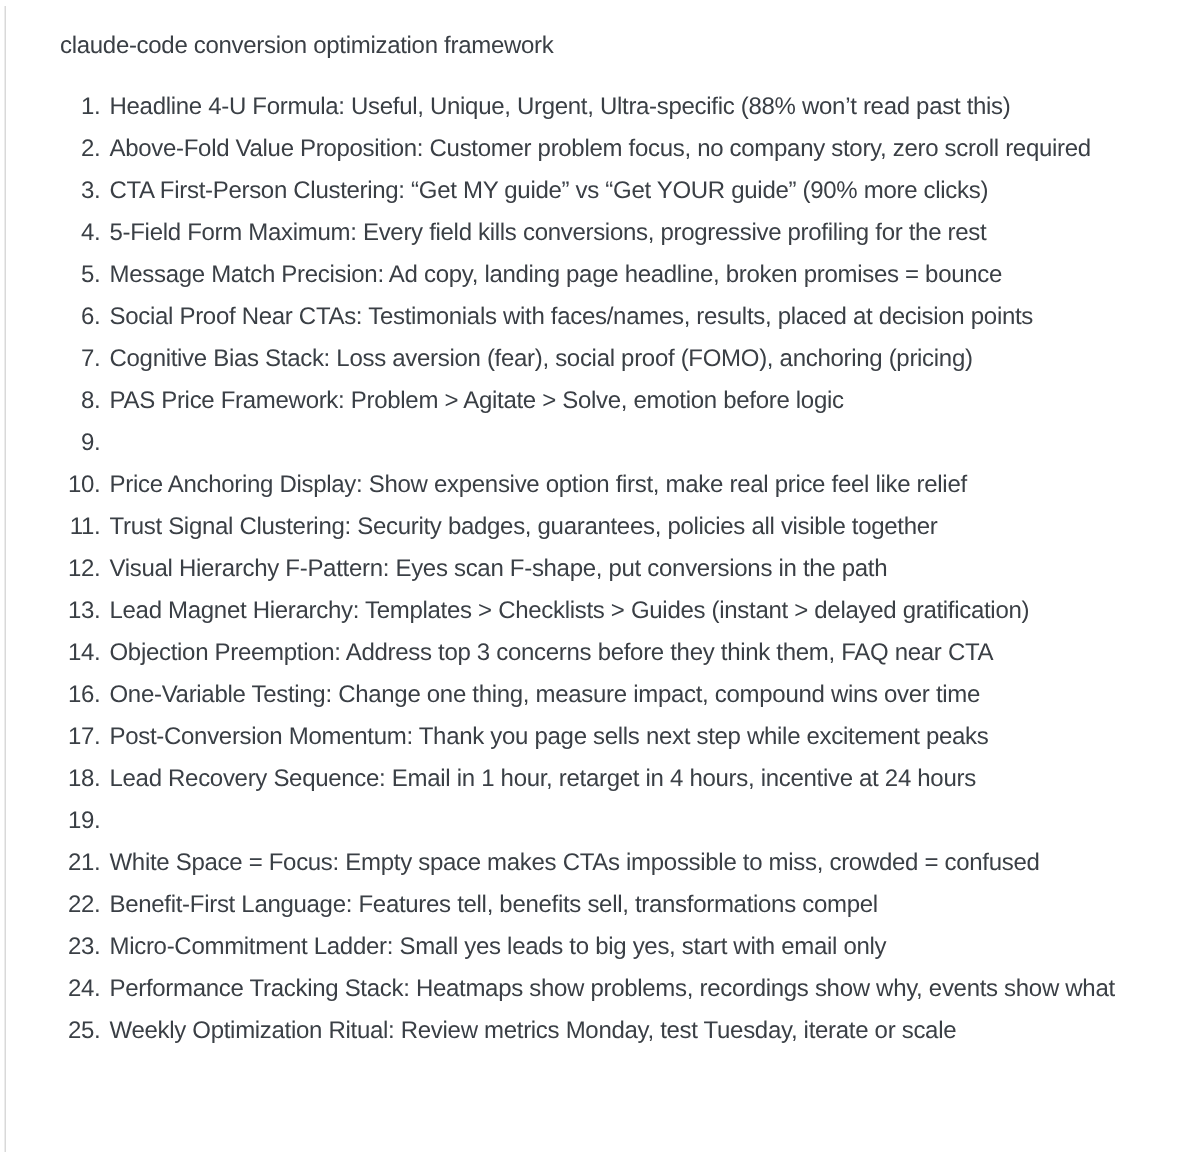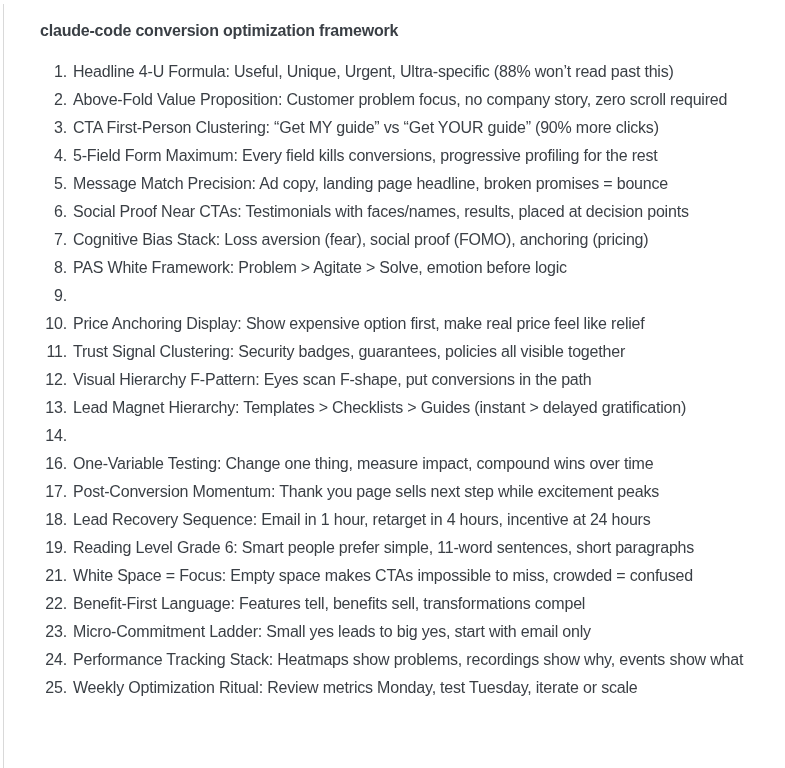--- a/index.html
+++ b/index.html
@@ -20,21 +20,21 @@
     bottom: 0;
     width: 1px;
     background: #d9d9d9;
   }
   .content {
     position: relative;
     padding: 17px 8px 0 40px;
   }
   .title {
     font-size: 16px;
-    font-weight: 700;
+    font-weight: 400;
     line-height: 28px;
     letter-spacing: -0.2px;
     margin: 0 0 13px 0;
   }
   ol.framework-list {
     list-style: none;
     margin: 0;
     padding: 0;
   }
   ol.framework-list li {
@@ -100,21 +100,21 @@
   </li>
 
   <li>
     <span class="num">7.</span>
     <span class="body"><b class="label">Cognitive Bias Stack:</b>
 <span class="desc">Loss aversion (fear), social proof (FOMO), anchoring (pricing)</span></span>
   </li>
 
   <li>
     <span class="num">8.</span>
-    <span class="body"><b class="label">PAS White Framework:</b>
+    <span class="body"><b class="label">PAS Price Framework:</b>
 <span class="desc">Problem &gt; Agitate &gt; Solve, emotion before logic</span></span>
   </li>
 
   <li>
     <span class="num">9.</span>
   </li>
 
   <li>
     <span class="num">10.</span>
     <span class="body"><b class="label">Price Anchoring Display:</b>
@@ -134,20 +134,22 @@
   </li>
 
   <li>
     <span class="num">13.</span>
     <span class="body"><b class="label">Lead Magnet Hierarchy:</b>
 <span class="desc">Templates &gt; Checklists &gt; Guides (instant &gt; delayed gratification)</span></span>
   </li>
 
   <li>
     <span class="num">14.</span>
+    <span class="body"><b class="label">Objection Preemption:</b>
+<span class="desc">Address top 3 concerns before they think them, FAQ near CTA</span></span>
   </li>
 
 
   <li>
     <span class="num">16.</span>
     <span class="body"><b class="label">One-Variable Testing:</b>
 <span class="desc">Change one thing, measure impact, compound wins over time</span></span>
   </li>
 
   <li>
@@ -157,22 +159,20 @@
   </li>
 
   <li>
     <span class="num">18.</span>
     <span class="body"><b class="label">Lead Recovery Sequence:</b>
 <span class="desc">Email in 1 hour, retarget in 4 hours, incentive at 24 hours</span></span>
   </li>
 
   <li>
     <span class="num">19.</span>
-    <span class="body"><b class="label">Reading Level Grade 6:</b>
-<span class="desc">Smart people prefer simple, 11-word sentences, short paragraphs</span></span>
   </li>
 
 
   <li>
     <span class="num">21.</span>
     <span class="body"><b class="label">White Space = Focus:</b>
 <span class="desc">Empty space makes CTAs impossible to miss, crowded = confused</span></span>
   </li>
 
   <li>

